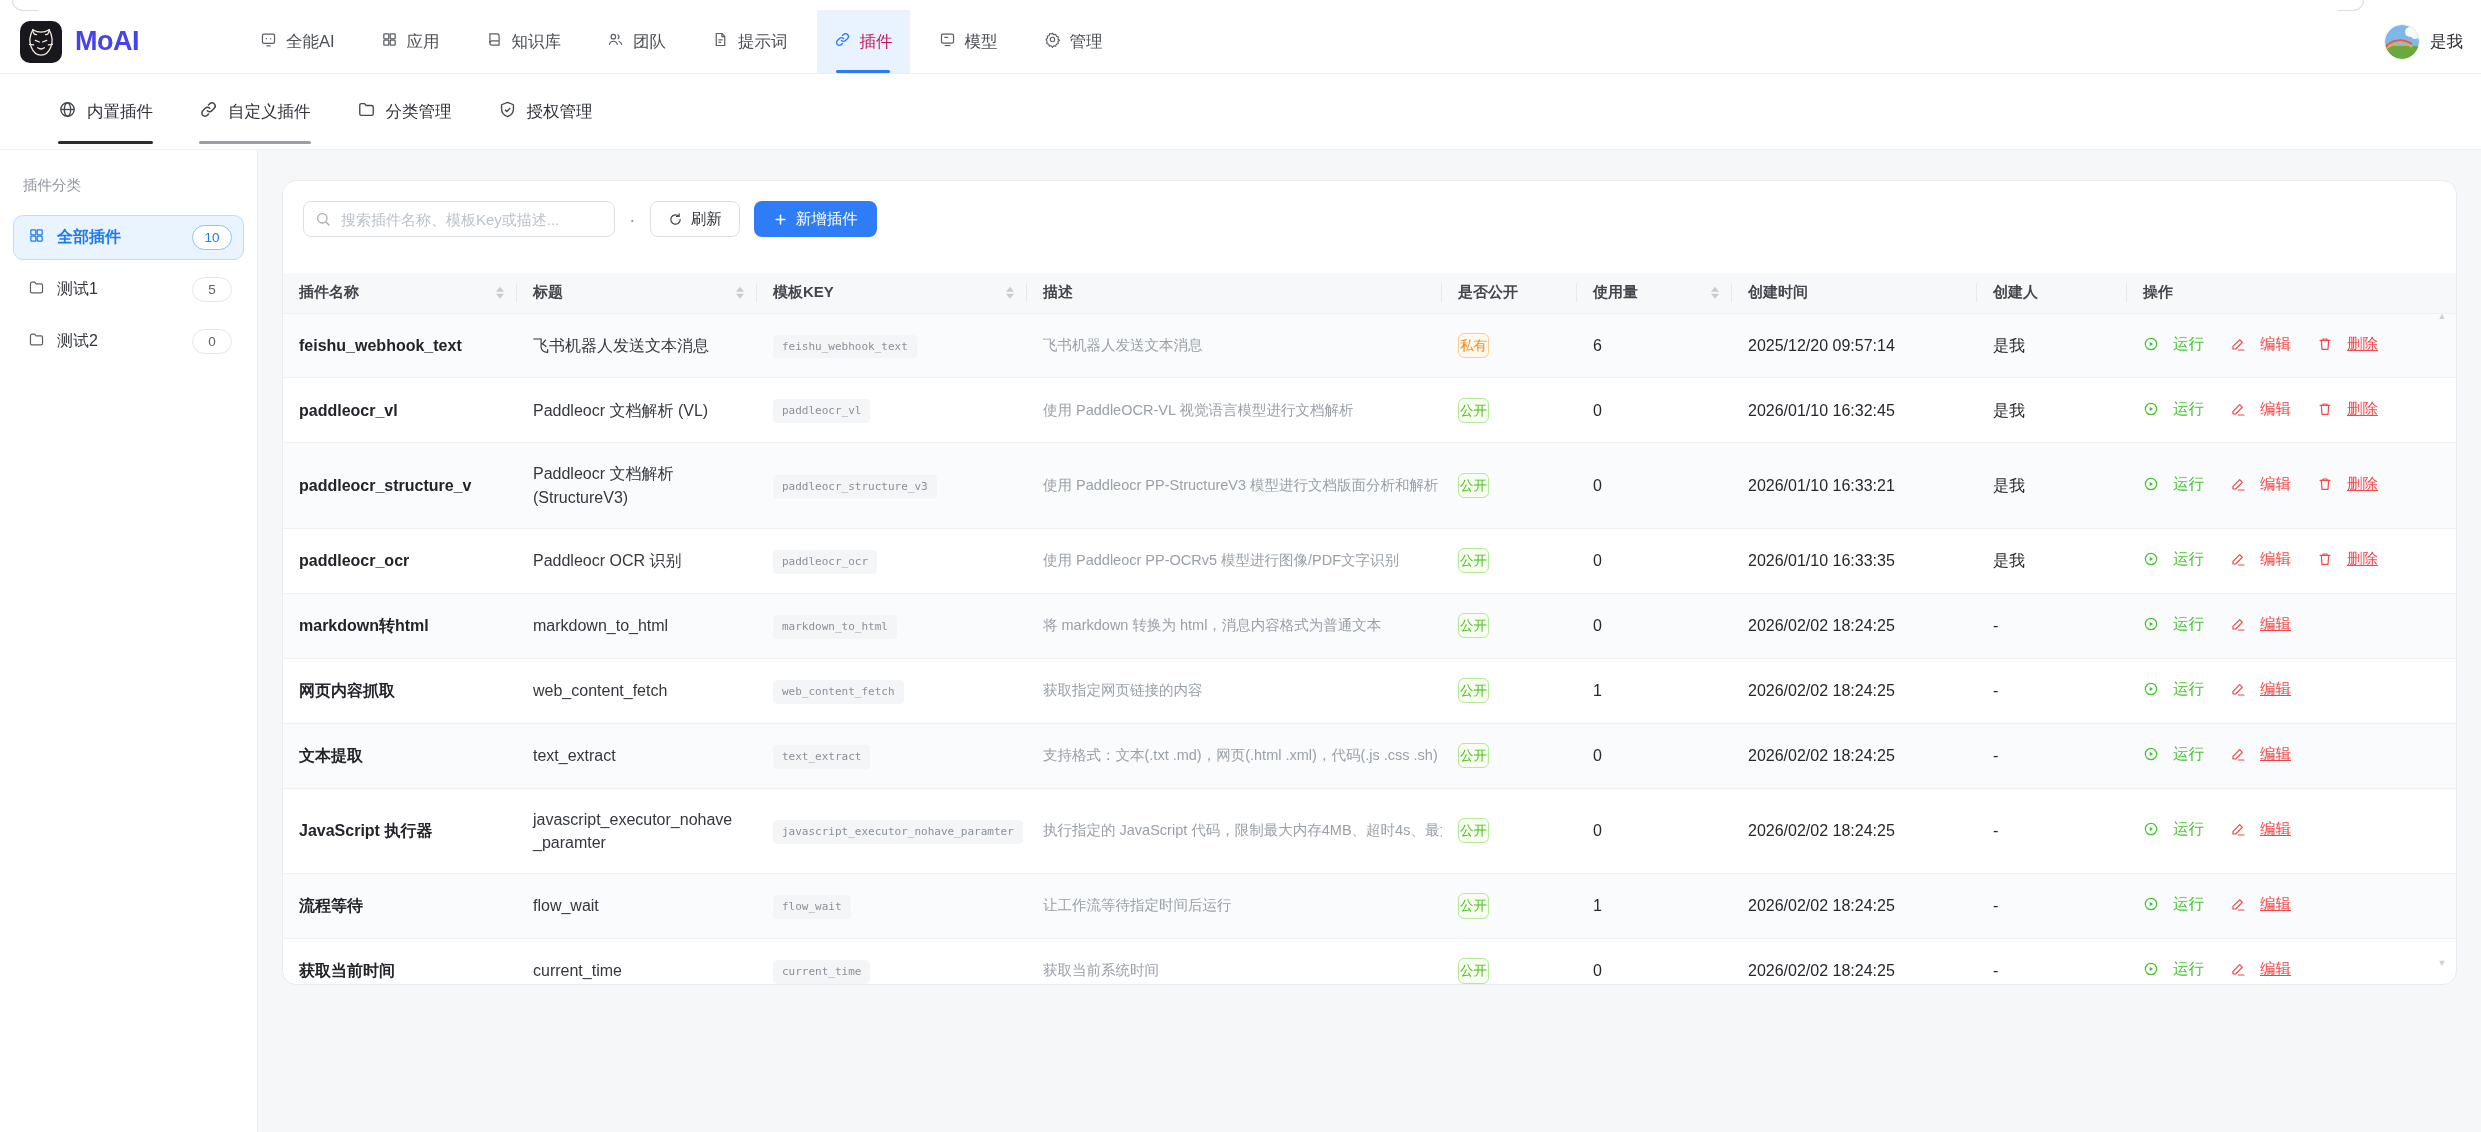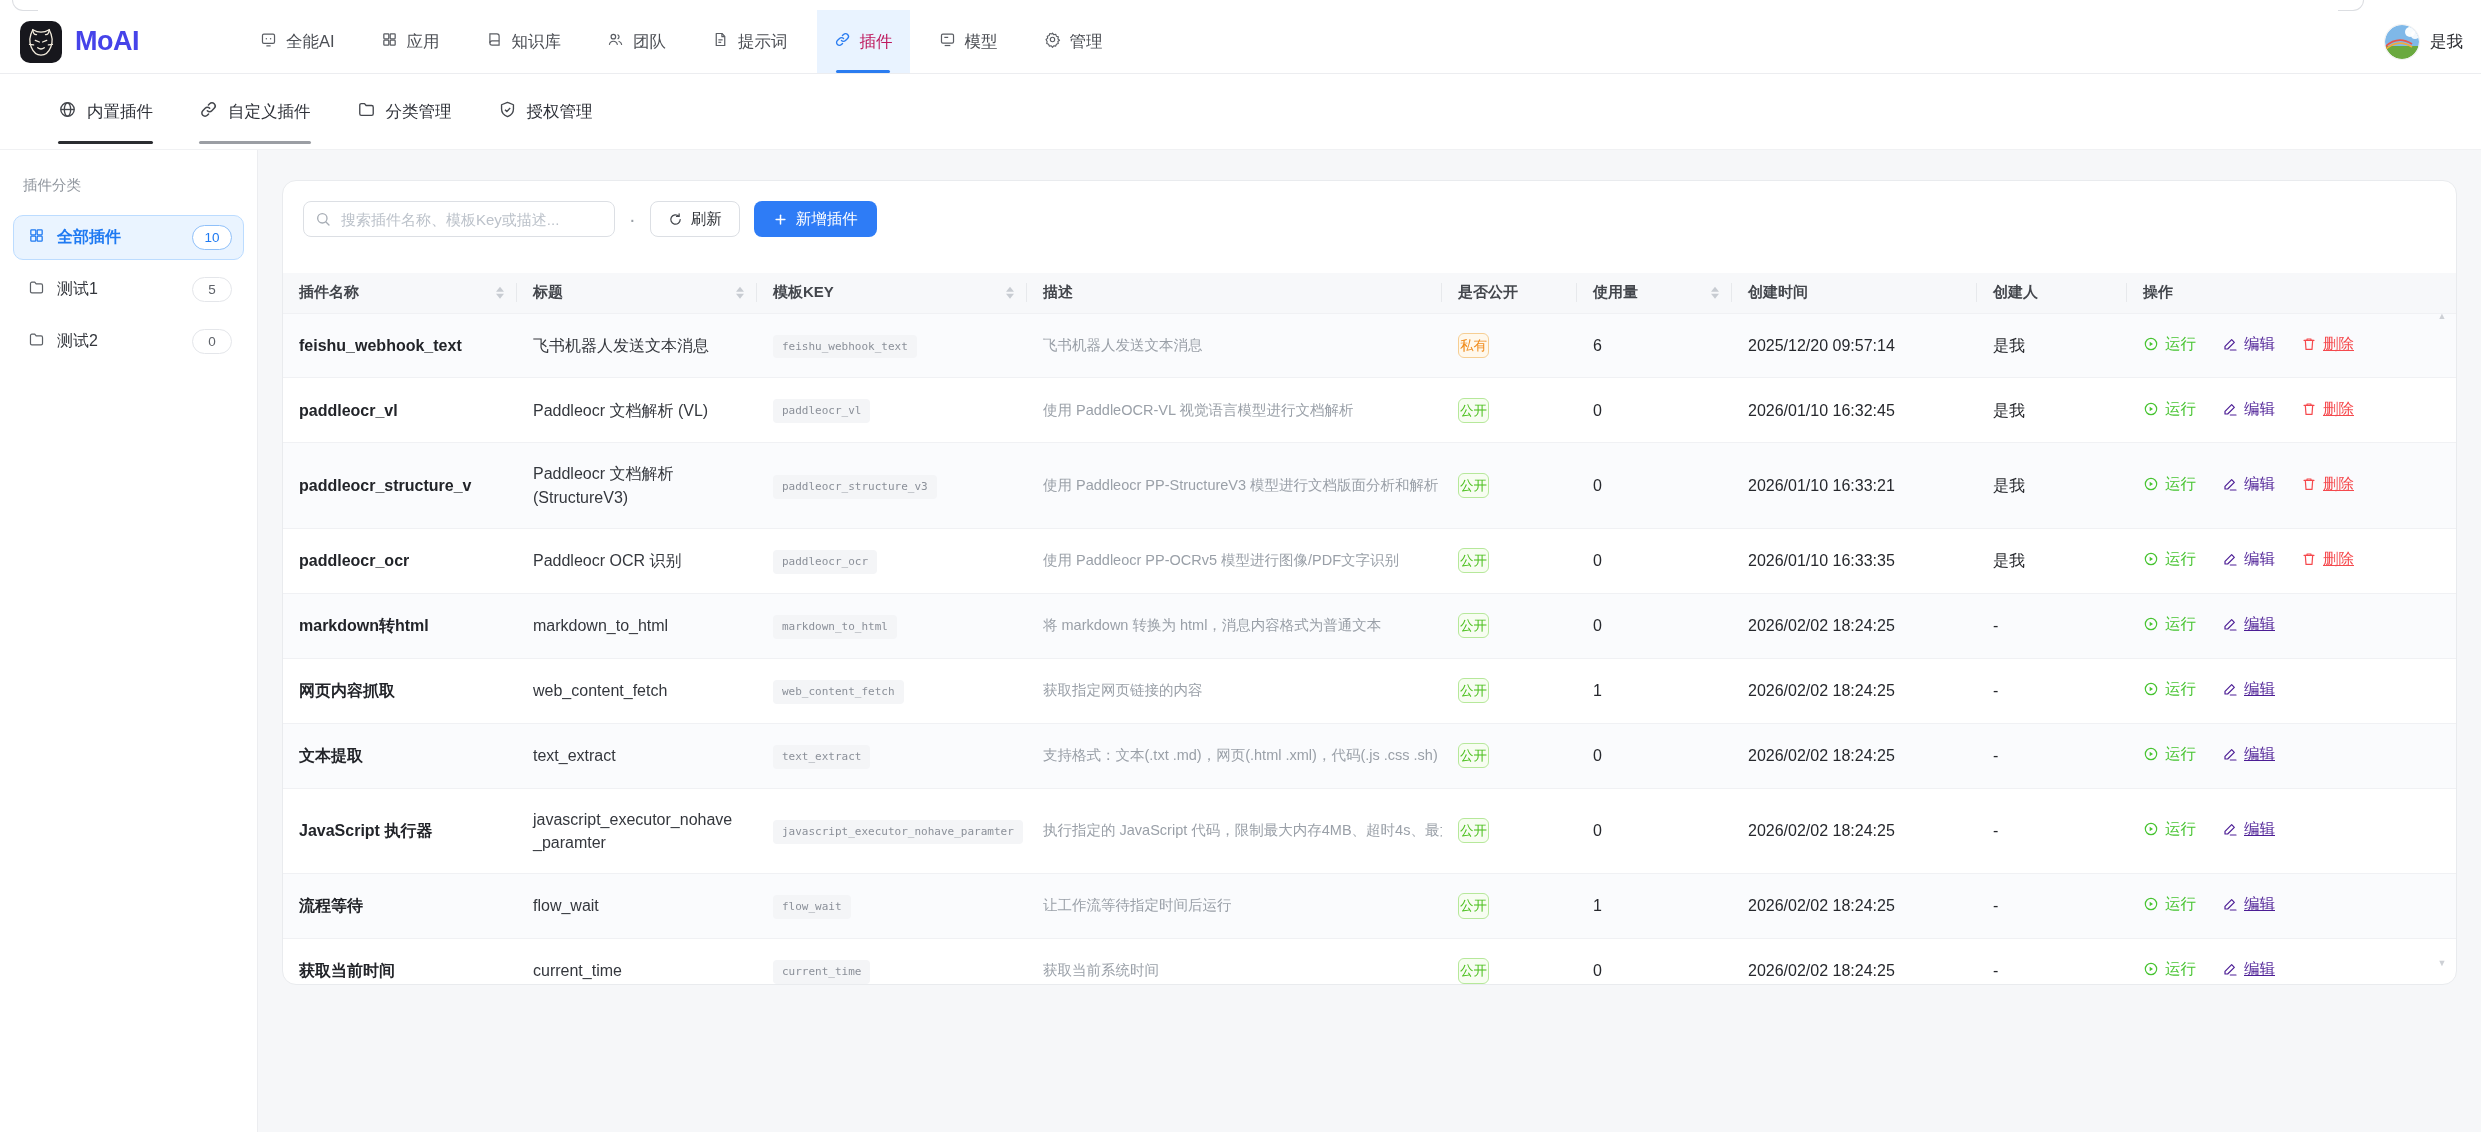--- a/index.html
+++ b/index.html
@@ -100,26 +100,26 @@
   td.name { font-weight:700; color:#222429; overflow-wrap:anywhere; }
   td.title { color:#34373d; overflow-wrap:anywhere; }
   td.key span { display:inline-block; background:#f4f5f7; border-radius:4px; padding:4px 9px;
     font-family:"DejaVu Sans Mono","Liberation Mono",monospace; font-size:11px; color:#8b9099; white-space:nowrap; }
   td.key { overflow:hidden; }
   td.desc { color:#9aa0a8; font-size:14.5px; white-space:nowrap; overflow:hidden; text-overflow:clip; }
   .badge { display:inline-block; font-size:13.5px; padding:3px 1px; border-radius:6px; border:1px solid; line-height:1.3; }
   .badge.private { color:#f08c1e; background:#fff8ec; border-color:#f6ce93; }
   .badge.public  { color:#4cc01e; background:#f7fdf1; border-color:#b6e89a; }
   td.actions { white-space:nowrap; }
-  .link { display:inline-flex; align-items:center; gap:6px; font-size:15.5px; margin-right:26px; cursor:pointer; }
+  .link { display:inline-flex; align-items:center; gap:14px; font-size:15.5px; margin-right:26px; cursor:pointer; }
   .link:last-child { margin-right:0;text-decoration:underline; }
   .link .ic svg { width:16px; height:16px; display:block; }
   .link b { font-weight:400; }
   .link.run  { color:#47c431; }
-  .link.edit { color:#4c1d95; }
+  .link.edit { color:#ef4444; }
   .link.delete { color:#f5494d; }
 
   .scroll-arrow { position:absolute; right:7px; width:14px; text-align:center; font-size:9px;
     color:#cdd0d5; cursor:pointer; user-select:none; }
   .scroll-arrow.up { top:130px; }
   .scroll-arrow.down { bottom:16px; }
 </style>
 </head>
 <body>
 

